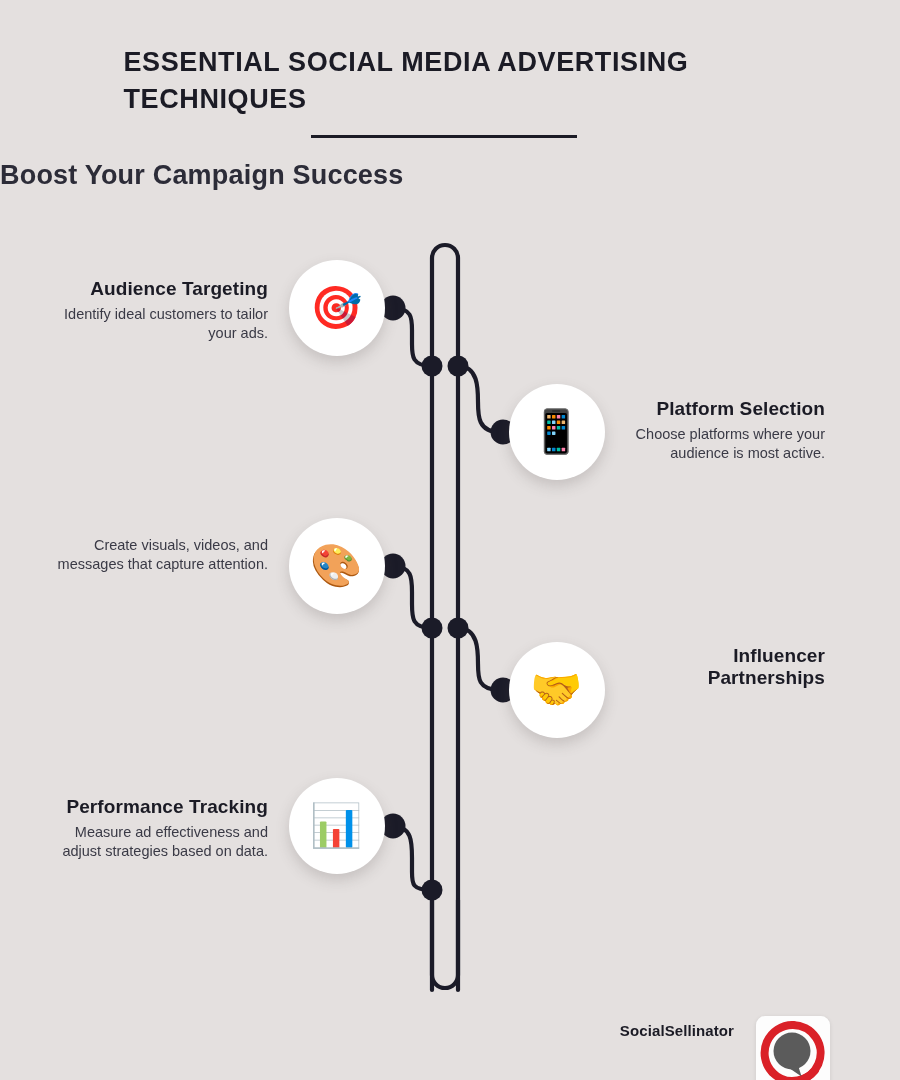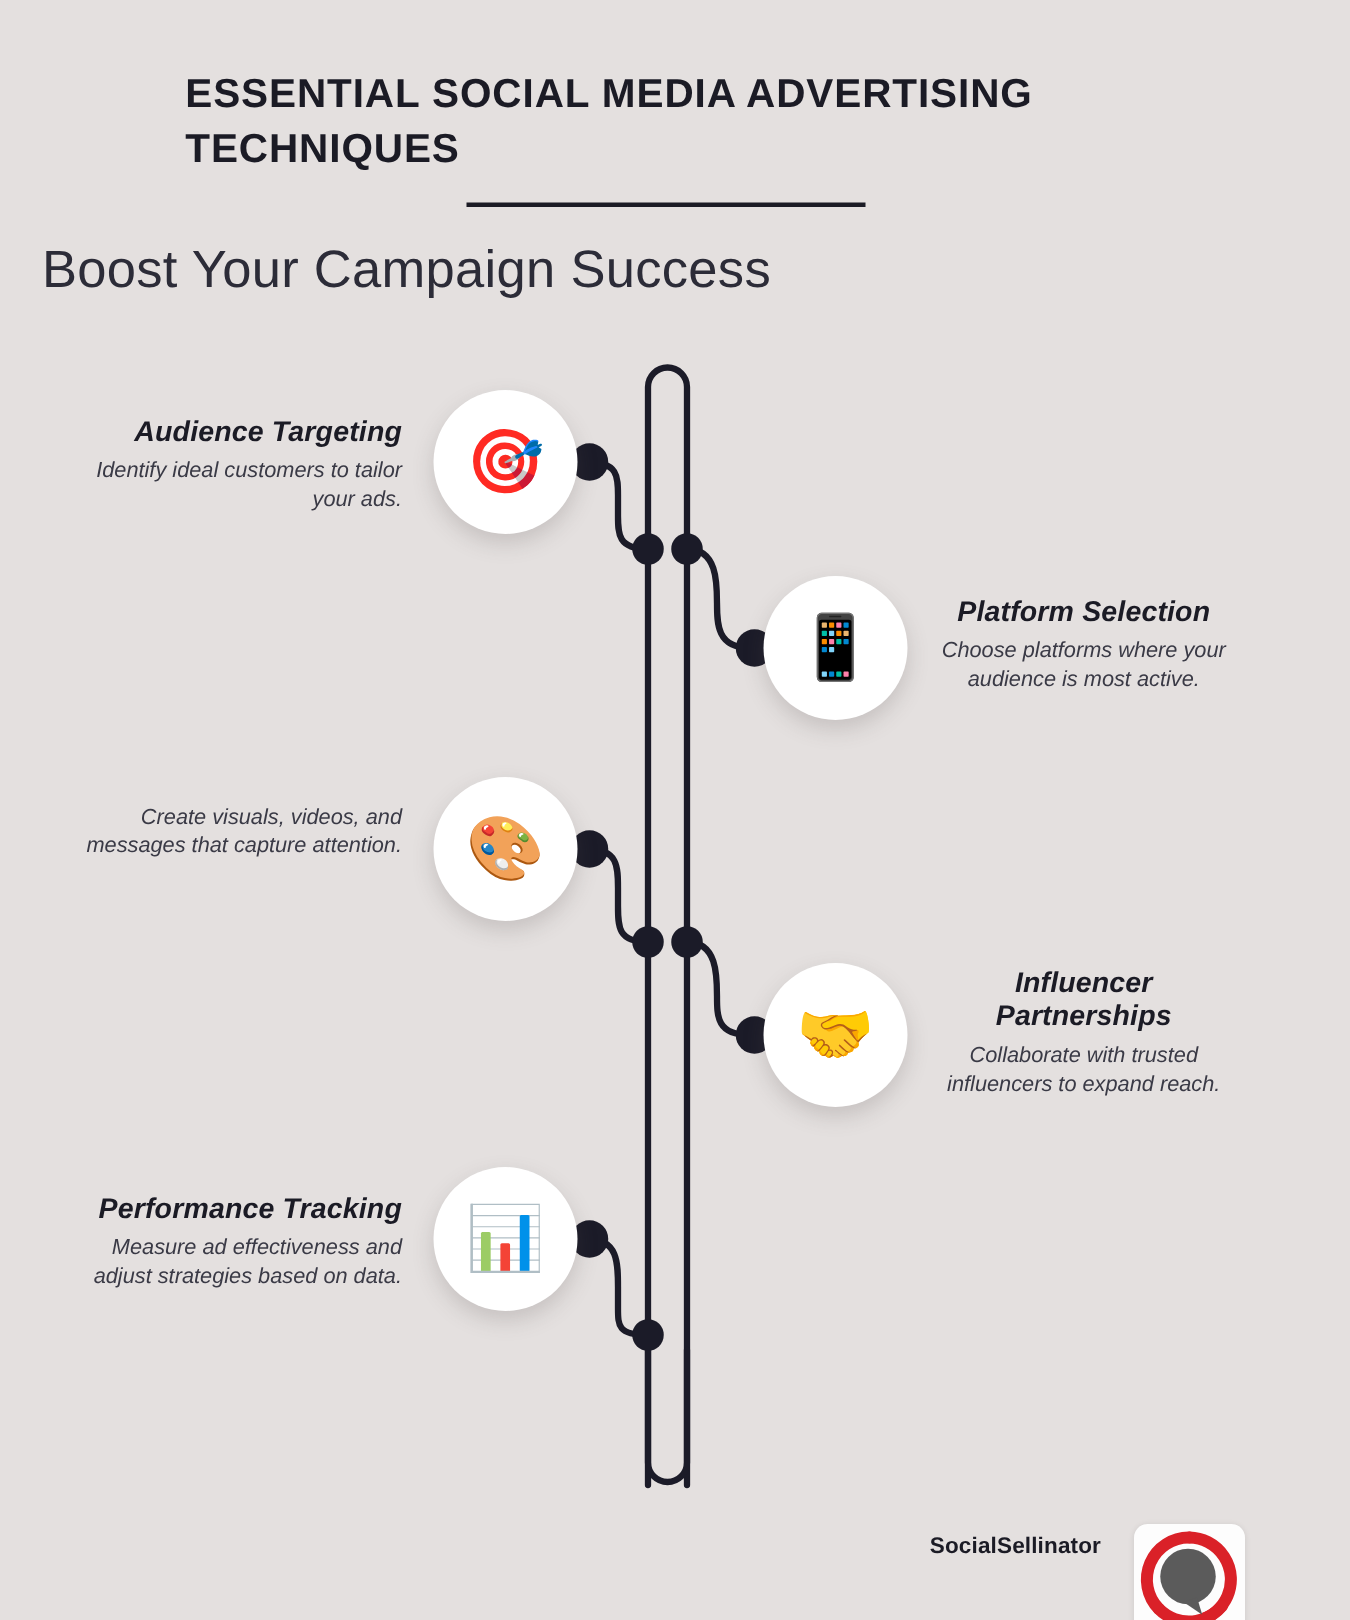--- a/index.html
+++ b/index.html
@@ -34,26 +34,25 @@
     margin: 0 auto;
     width: 640px;
   }
   #title-divider {
     width: 266px;
     height: 3px;
     background: #1b1b25;
     margin: 16px auto 0 auto;
   }
   #subtitle {
-    font-size: 35px;
+    font-size: 27px;
     color: #2c2c38;
-    font-weight: 400;
+    font-weight: 700;
     margin-top: 22px;
     letter-spacing: 0.2px;
-    margin-left: 28px;
   }
 
   
   #connector-svg {
     position: absolute;
     left: 0;
     top: 0;
     width: 900px;
     height: 1080px;
     pointer-events: none;
@@ -75,27 +74,26 @@
     justify-content: center;
   }
   .step-emoji {
     font-size: 42px;
     line-height: 1;
     user-select: none;
   }
   .step-text {
     position: absolute;
     width: 215px;
-    font-style: italic;
   }
   .step-text.left {
     text-align: right;
   }
   .step-text.right {
-    text-align: center;
+    text-align: right;
     width: 205px;
   }
   .step-title {
     font-size: 19px;
     font-weight: bold;
     color: #1b1b25;
     line-height: 1.18;
     margin: 0 0 5px 0;
     letter-spacing: 0.1px;
   }
@@ -216,21 +214,20 @@
     <p class="step-desc">Create visuals, videos, and messages that capture attention.</p>
   </div>
 </div>
 
 <div class="step">
   <div class="step-circle" style="left:509px; top:642px;">
     <span class="step-emoji">🤝</span>
   </div>
   <div class="step-text right" style="left:620px; top:645px;">
     <p class="step-title">Influencer Partnerships</p>
-    <p class="step-desc">Collaborate with trusted influencers to expand reach.</p>
   </div>
 </div>
 
 <div class="step">
   <div class="step-circle" style="left:289px; top:778px;">
     <span class="step-emoji">📊</span>
   </div>
   <div class="step-text left" style="left:53px; top:796px;">
     <p class="step-title">Performance Tracking</p>
     <p class="step-desc">Measure ad effectiveness and adjust strategies based on data.</p>

